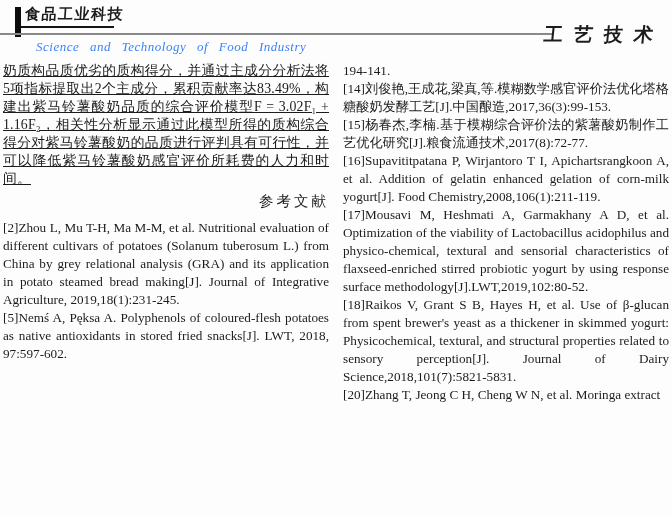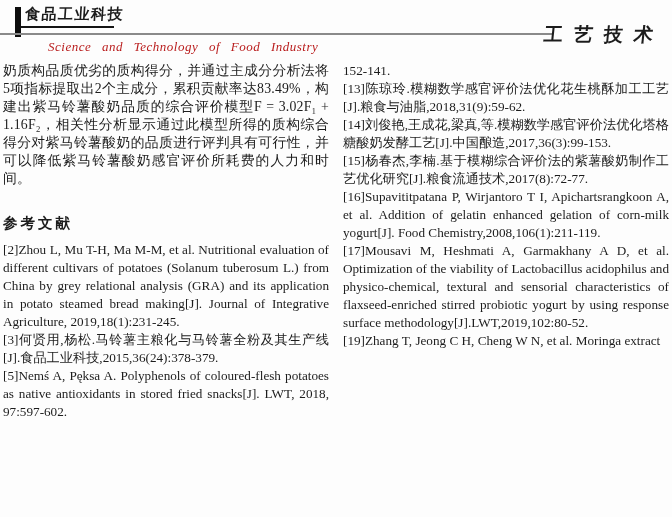--- a/index.html
+++ b/index.html
@@ -17,47 +17,48 @@
   .logo-bar{position:absolute;left:15px;top:7px;width:6px;height:30px;background:#0d0d0d;}
   .logo-cn{
     position:absolute;left:25px;top:5px;
     font-size:15px;font-weight:900;letter-spacing:1.5px;
     transform:skewX(-4deg);
     white-space:nowrap;
   }
   .logo-underline{position:absolute;left:21px;top:26px;width:93px;height:2px;background:#141414;}
   .hdr-rule{position:absolute;left:0;top:33px;width:553px;height:2px;background:#8a8a8a;}
   .journal-en{
-    position:absolute;left:48px;top:39px;
+    position:absolute;left:36px;top:39px;
     font-style:italic;font-size:13px;
     letter-spacing:0.5px;word-spacing:7px;
-    color:#b91c1c;white-space:nowrap;
+    color:#3b82f6;white-space:nowrap;
   }
   .section-label{
     position:absolute;right:8px;top:22px;
     font-size:19px;font-weight:800;letter-spacing:11px;
     transform:skewX(-6deg);
     white-space:nowrap;
   }
   
   .columns{
     display:flex;gap:14px;
     padding:2px 3px 0 3px;
   }
   .col{flex:1 1 0;min-width:0;}
   .para{
     margin:0;
     font-size:13.8px;line-height:18px;
     text-align:justify;text-justify:inter-ideograph;
     letter-spacing:0.2px;
+    text-decoration:underline;
   }
   .refs-heading{
-    margin:26px 0 8px 0;
-    font-size:14.5px;font-weight:bold;
-    text-align:left;letter-spacing:3px;
+    margin:4px 0 8px 0;
+    font-size:14.5px;font-weight:normal;
+    text-align:right;letter-spacing:3px;
   }
   .ref{
     margin:0;
     font-size:13.2px;line-height:18px;
     text-align:justify;text-justify:inter-ideograph;
   }
 </style>
 </head>
 <body>
 
@@ -71,28 +72,27 @@
     <div class="journal-en">Science and Technology of Food Industry</div>
     <div class="section-label">工艺技术</div>
   </header>
 
   <main class="columns">
 
     <section class="col">
       <p class="para">奶质构品质优劣的质构得分，并通过主成分分析法将5项指标提取出2个主成分，累积贡献率达83.49%，构建出紫马铃薯酸奶品质的综合评价模型F = 3.02F₁ + 1.16F₂，相关性分析显示通过此模型所得的质构综合得分对紫马铃薯酸奶的品质进行评判具有可行性，并可以降低紫马铃薯酸奶感官评价所耗费的人力和时间。</p>
       <h3 class="refs-heading">参考文献</h3>
       <p class="ref">[2]Zhou L, Mu T-H, Ma M-M, et al. Nutritional evaluation of different cultivars of potatoes (Solanum tuberosum L.) from China by grey relational analysis (GRA) and its application in potato steamed bread making[J]. Journal of Integrative Agriculture, 2019,18(1):231-245.</p>
-      <p class="ref">[3]何贤用,杨松.马铃薯主粮化与马铃薯全粉及其生产线[J].食品工业科技,2015,36(24):378-379.</p>
       <p class="ref">[5]Nemś A, Pęksa A. Polyphenols of coloured-flesh potatoes as native antioxidants in stored fried snacks[J]. LWT, 2018, 97:597-602.</p>
     </section>
 
     <section class="col">
-      <p class="ref">152-141.</p>
-      <p class="ref">[13]陈琼玲.模糊数学感官评价法优化花生桃酥加工工艺[J].粮食与油脂,2018,31(9):59-62.</p>
+      <p class="ref">194-141.</p>
       <p class="ref">[14]刘俊艳,王成花,梁真,等.模糊数学感官评价法优化塔格糖酸奶发酵工艺[J].中国酿造,2017,36(3):99-153.</p>
       <p class="ref">[15]杨春杰,李楠.基于模糊综合评价法的紫薯酸奶制作工艺优化研究[J].粮食流通技术,2017(8):72-77.</p>
       <p class="ref">[16]Supavititpatana P, Wirjantoro T I, Apichartsrangkoon A, et al. Addition of gelatin enhanced gelation of corn-milk yogurt[J]. Food Chemistry,2008,106(1):211-119.</p>
       <p class="ref">[17]Mousavi M, Heshmati A, Garmakhany A D, et al. Optimization of the viability of Lactobacillus acidophilus and physico-chemical, textural and sensorial characteristics of flaxseed-enriched stirred probiotic yogurt by using response surface methodology[J].LWT,2019,102:80-52.</p>
-      <p class="ref">[19]Zhang T, Jeong C H, Cheng W N, et al. Moringa extract</p>
+      <p class="ref">[18]Raikos V, Grant S B, Hayes H, et al. Use of β-glucan from spent brewer's yeast as a thickener in skimmed yogurt: Physicochemical, textural, and structural properties related to sensory perception[J]. Journal of Dairy Science,2018,101(7):5821-5831.</p>
+      <p class="ref">[20]Zhang T, Jeong C H, Cheng W N, et al. Moringa extract</p>
     </section>
 
   </main>
 </div>
 
 </body></html>

